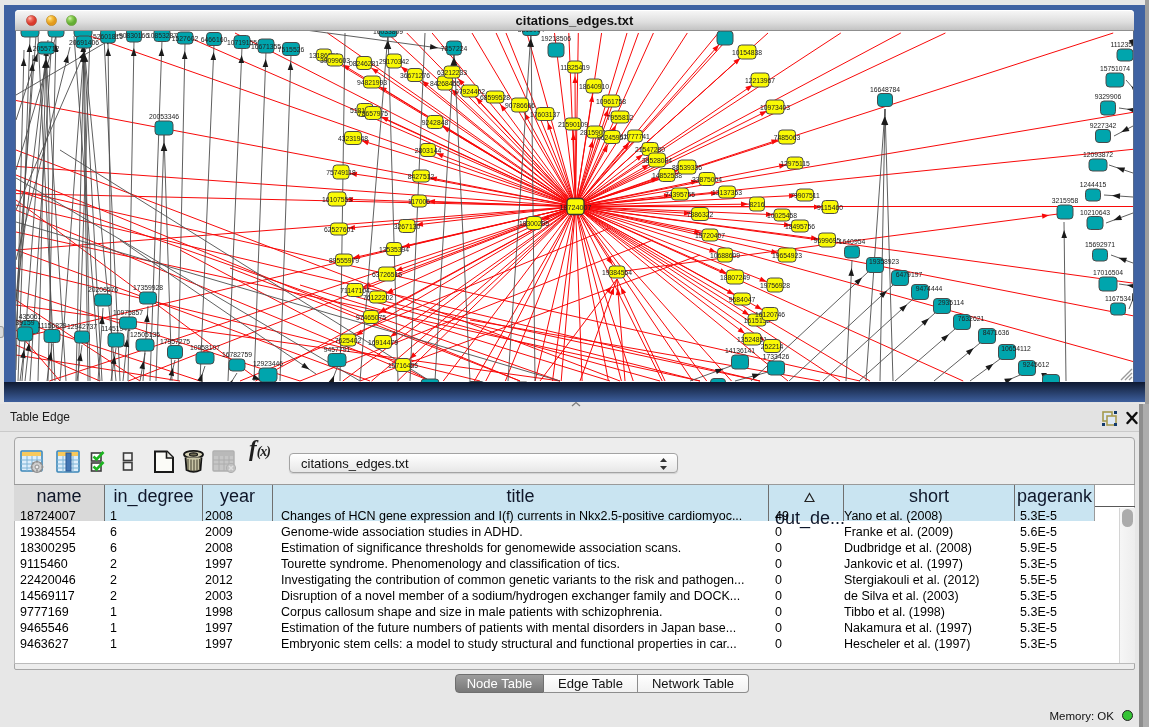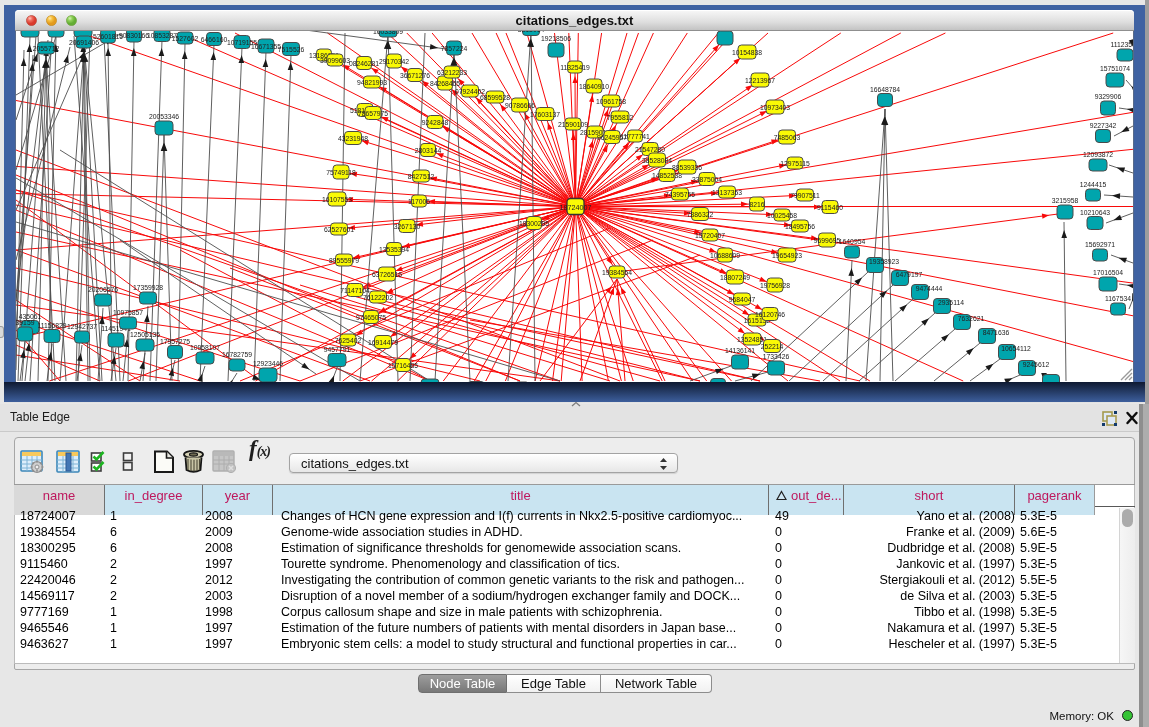--- a/index.html
+++ b/index.html
@@ -14,35 +14,35 @@
 #canvas{left:0;top:21px;width:1119px;height:351px;background:#fff;border-left:1px solid #576a8a;border-right:1px solid #576a8a}
 
 #handle{left:567px;top:402px;width:16px;height:6px}
 #tp-head{left:0;top:404px;width:1149px;height:28px;background:#e3e3e3;border-bottom:1px solid #cacaca}
 #tp-title{left:10px;top:410px;font-size:12px;color:#1d1d1d}
 #panel{left:14px;top:437px;width:1121px;height:233px;background:#ededed;border:1px solid #a6a6a6;border-radius:4px 4px 2px 2px}
 #combo{left:289px;top:453px;width:389px;height:20px;background:linear-gradient(#fff,#e7e7e7);border:1px solid #a3a3a3;border-radius:4px;font-size:13px;color:#111;line-height:19px;padding-left:11px;box-shadow:0 1px 1px rgba(0,0,0,.12)}
 
 #tablebox{left:14px;top:484px;width:1121px;height:180px;background:#fff;border:1px solid #bbb;border-top:none}
 #thead{left:14px;top:484px;width:1121px;height:23px;border-top:1px solid #9a9a9a;border-bottom:1px solid #585858}
-#thead span{display:inline-block;height:30px;line-height:22px;text-align:center;font-size:13px;color:#be185d;border-right:1px solid #6f6f6f;vertical-align:top;background:#c9e4f1}
+#thead span{display:inline-block;height:36px;line-height:22px;text-align:center;font-size:18px;color:#0f172a;border-right:1px solid #6f6f6f;vertical-align:top;background:#c9e4f1}
 #thead .h1{width:91px;background:#d9d9d9 !important}#thead .h2{width:98px}#thead .h3{width:70px}
 #thead .h4{width:496px}#thead .h5{width:75px;text-align:center;padding-left:6px}
 #thead .h6{width:171px}#thead .h7{width:80px;border-right:1px solid #9a9a9a}
 #tbody{left:14px;top:508px;width:1104px;height:155px;overflow:hidden}
 .tr{height:16px;line-height:16px;font-size:12.5px;color:#000;white-space:nowrap}
 .tr span{display:inline-block;vertical-align:top;overflow:hidden}
 .c1{width:91px;padding-left:6px}.c2{width:98px;padding-left:5px}.c3{width:70px;padding-left:2px}
 .c4{width:496px;padding-left:8px}.c5{width:75px;padding-left:6px}
-.c6{width:171px;text-align:right}.c7{width:80px;padding-left:5px}
+.c6{width:171px;text-align:left}.c7{width:80px;padding-left:5px}
 
 #vsb{left:1119px;top:508px;width:16px;height:155px;background:linear-gradient(90deg,#f6f6f6,#ededed);border-left:1px solid #d4d4d4}
 #vthumb{left:1121.5px;top:509px;width:11px;height:18px;background:#ababab;border-radius:6px}
 
-#tabs{left:418px;top:674px;height:24px;font-size:13px}
+#tabs{left:455px;top:674px;height:24px;font-size:13px}
 .seg{display:inline-block;height:19px;line-height:18px;text-align:center;vertical-align:top;border:1px solid #8d8d8d;border-left:none}
 #seg1{width:89px;border-left:1px solid #777;border-radius:4px 0 0 4px;background:linear-gradient(#9d9d9d,#787878);color:#fff;border-color:#6f6f6f}
 #seg2{width:94px;background:linear-gradient(#fff,#f1f1f1);color:#111}
 #seg3{width:111px;border-radius:0 4px 4px 0;background:linear-gradient(#fff,#f1f1f1);color:#111}
 #mem{right:35px;top:710px;font-size:11.5px;color:#111}
 #memdot{right:16px;top:710px;width:11px;height:11px;border-radius:50%;background:#35c435;border:1.5px solid #222}
 #rstrip{left:1143px;top:404px;width:6px;height:323px;background:#adadad}
 #rstrip2{left:1139px;top:404px;width:4px;height:323px;background:#8e8e8e}
 #rstriptop{left:1145px;top:0;width:4px;height:404px;background:#9d9d9d}
 </style></head>

